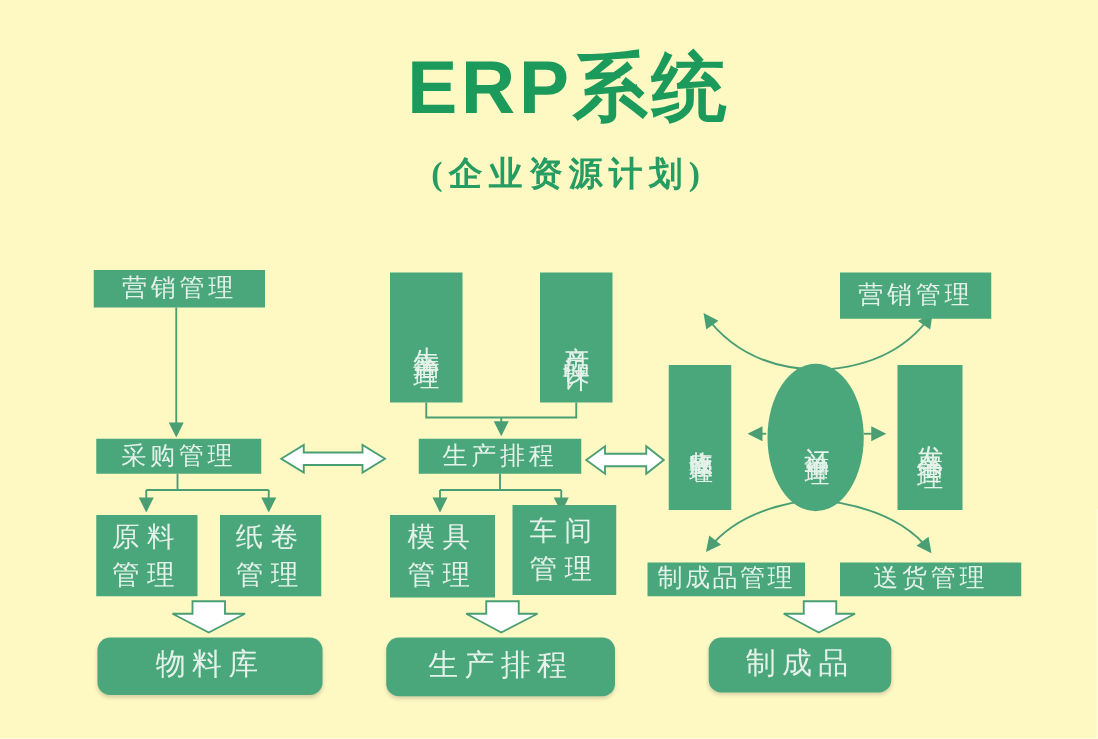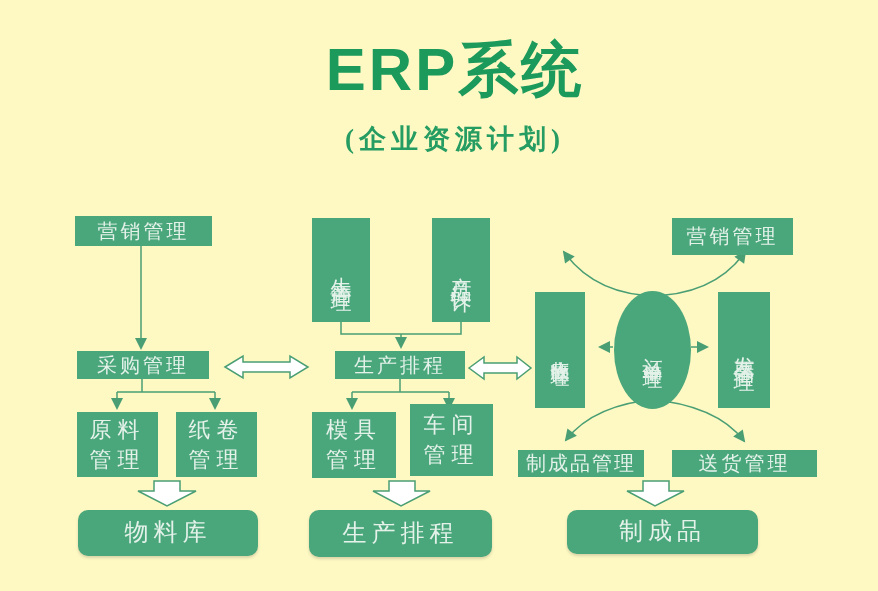--- a/index.html
+++ b/index.html
@@ -158,15 +158,15 @@
   <div class="node two" style="left:410px;top:404px;width:83px;height:72px">车间
 管理</div>
   <div class="node round" style="left:309px;top:510px;width:183px;height:47px">生产排程</div>
 
   <div class="node" style="left:672px;top:218px;width:121px;height:37px">营销管理</div>
   <div class="node vert5" style="left:535px;top:292px;width:50px;height:116px">应收款管理</div>
   <div class="node ellipse" style="left:614px;top:291px;width:77px;height:118px">订单管理</div>
   <div class="node vert" style="left:718px;top:292px;width:52px;height:116px">发票管理</div>
   <div class="node" style="left:518px;top:450px;width:126px;height:27px;letter-spacing:2px">制成品管理</div>
   <div class="node" style="left:672px;top:450px;width:145px;height:27px">送货管理</div>
-  <div class="node round" style="left:567px;top:510px;width:191px;height:44px">制成品</div>
+  <div class="node round" style="left:567px;top:510px;width:146px;height:44px">制成品</div>
 
 </div>
 
 </body></html>

